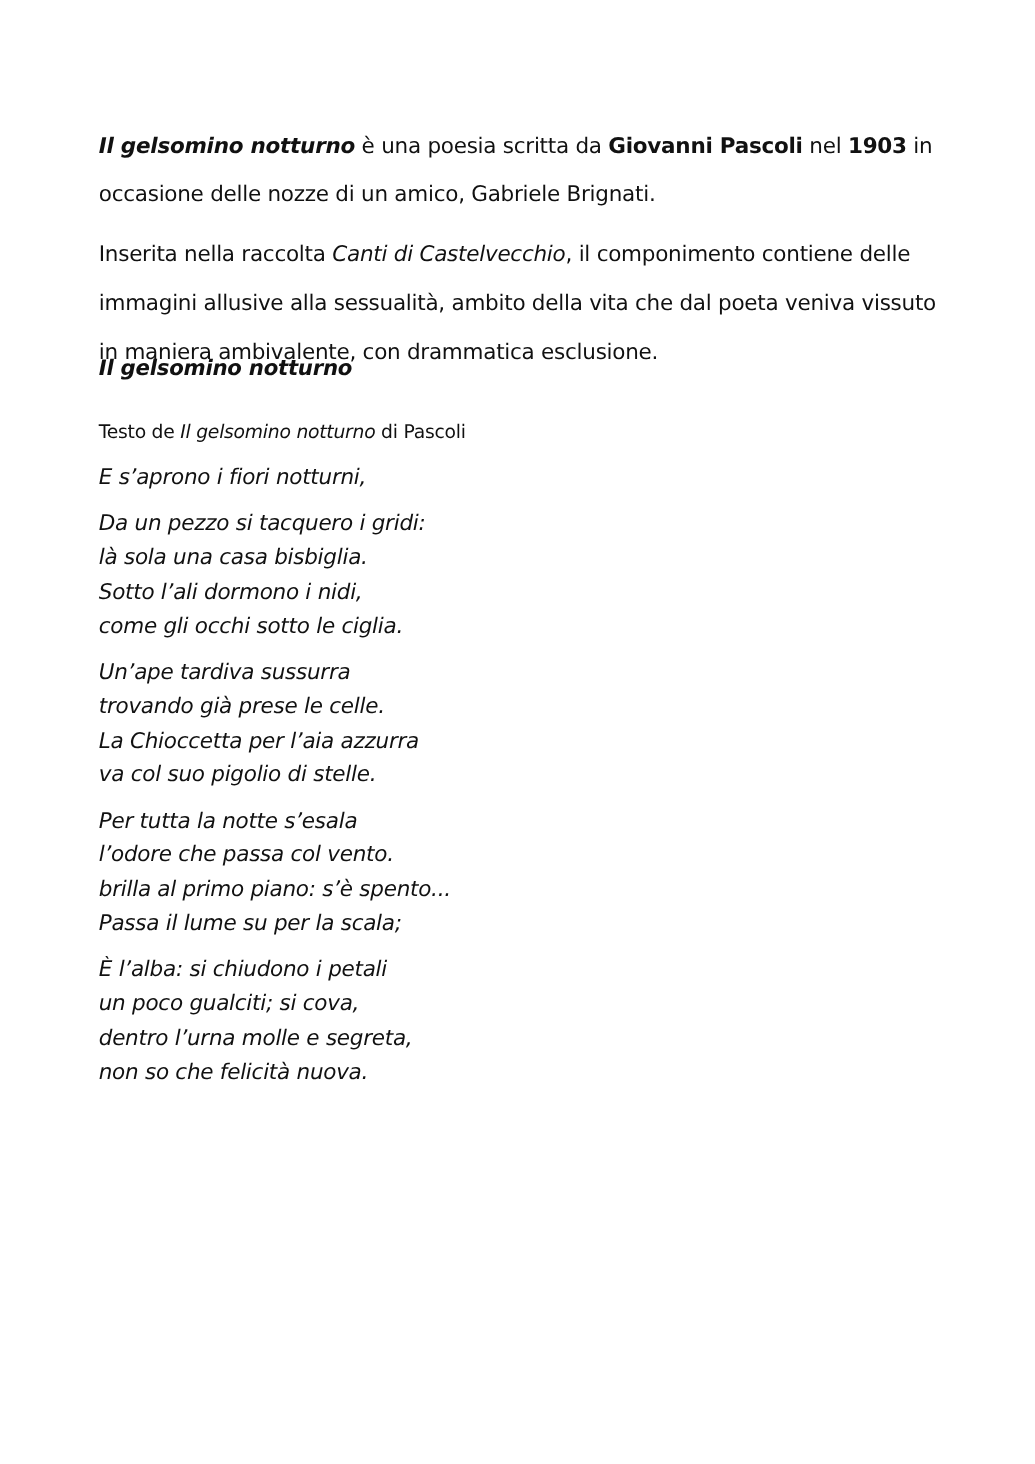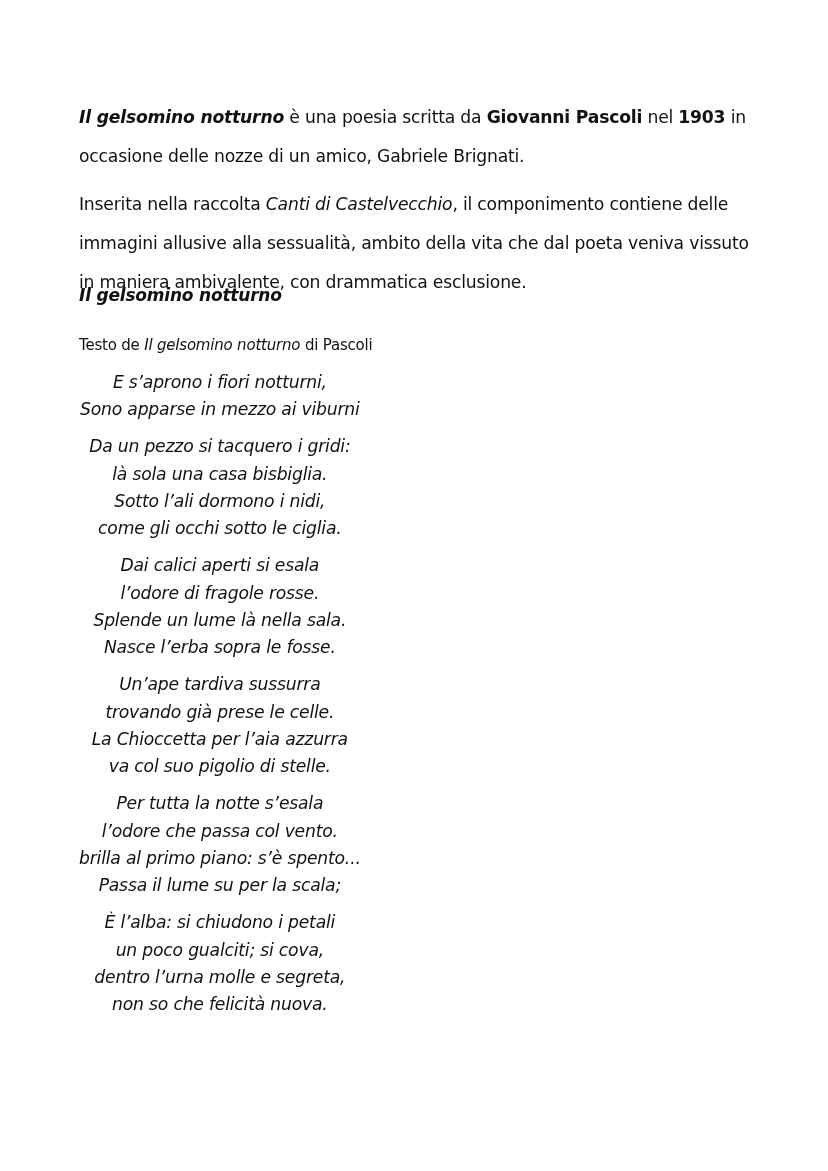--- a/index.html
+++ b/index.html
@@ -10,50 +10,43 @@
   .page { position: absolute; left: 79px; top: 98px; width: 690px; }
   .p { font-size: 17.2px; line-height: 39px; margin: 0; letter-spacing: -0.2px; }
   .p + .p { margin-top: 9px; }
   .b { font-weight: bold; }
   .i { font-style: italic; }
   .title { position: absolute; left: 79px; top: 285px; font-size: 17px; font-weight: bold; font-style: italic; letter-spacing: -0.2px; }
   .subtitle { position: absolute; left: 79px; top: 336px; font-size: 15px; letter-spacing: -0.2px; }
   .poem { position: absolute; left: 79px; top: 369px; }
   .stanza { margin: 0; font-style: italic; font-size: 17.2px; line-height: 27.3px; letter-spacing: -0.2px; }
   .stanza + .stanza { margin-top: 9.8px; }
-  .line { display: block; white-space: nowrap; text-align: center; }
+  .line { display: block; white-space: nowrap; }
 </style>
 </head>
 <body>
 
 <div class="page">
   <p class="p"><span class="b i">Il gelsomino notturno</span><span> è una poesia scritta da </span><span class="b">Giovanni Pascoli</span><span> nel </span><span class="b">1903</span><span> in occasione delle nozze di un amico, Gabriele Brignati.</span></p>
   <p class="p"><span>Inserita nella raccolta </span><span class="i">Canti di Castelvecchio</span><span>, il componimento contiene delle immagini allusive alla sessualità, ambito della vita che dal poeta veniva vissuto in maniera ambivalente, con drammatica esclusione.</span></p>
 </div>
 
 <div class="title">Il gelsomino notturno</div>
 
 <div class="subtitle"><span>Testo de </span><span class="i">Il gelsomino notturno</span><span> di Pascoli</span></div>
 
 <div class="poem">
   <p class="stanza">
     <span class="line">E s’aprono i fiori notturni,</span>
-    <span class="line">Sono apparse in mezzo ai viburni</span>
   </p>
   <p class="stanza">
     <span class="line">Da un pezzo si tacquero i gridi:</span>
     <span class="line">là sola una casa bisbiglia.</span>
     <span class="line">Sotto l’ali dormono i nidi,</span>
     <span class="line">come gli occhi sotto le ciglia.</span>
-  </p>
-  <p class="stanza">
-    <span class="line">Dai calici aperti si esala</span>
-    <span class="line">l’odore di fragole rosse.</span>
-    <span class="line">Splende un lume là nella sala.</span>
-    <span class="line">Nasce l’erba sopra le fosse.</span>
   </p>
   <p class="stanza">
     <span class="line">Un’ape tardiva sussurra</span>
     <span class="line">trovando già prese le celle.</span>
     <span class="line">La Chioccetta per l’aia azzurra</span>
     <span class="line">va col suo pigolio di stelle.</span>
   </p>
   <p class="stanza">
     <span class="line">Per tutta la notte s’esala</span>
     <span class="line">l’odore che passa col vento.</span>

